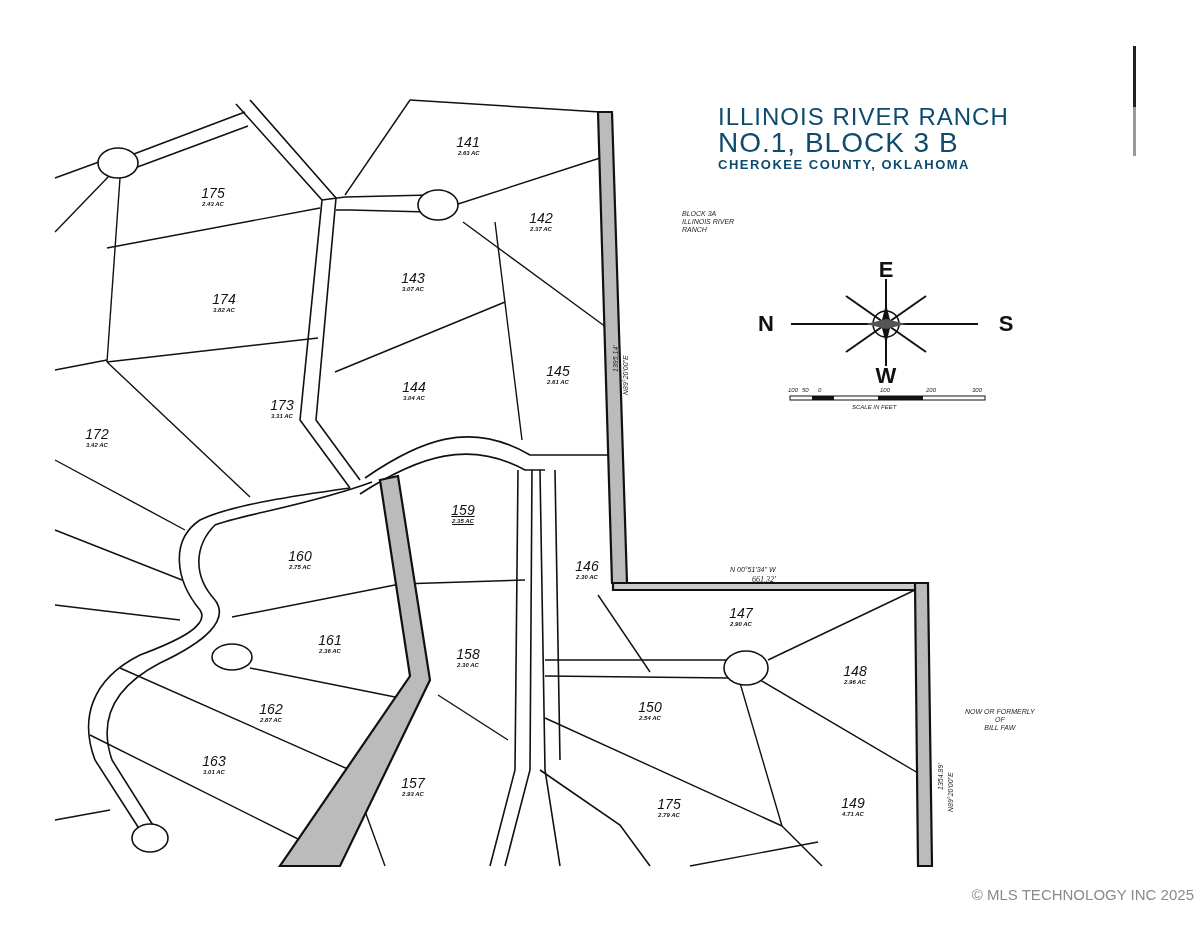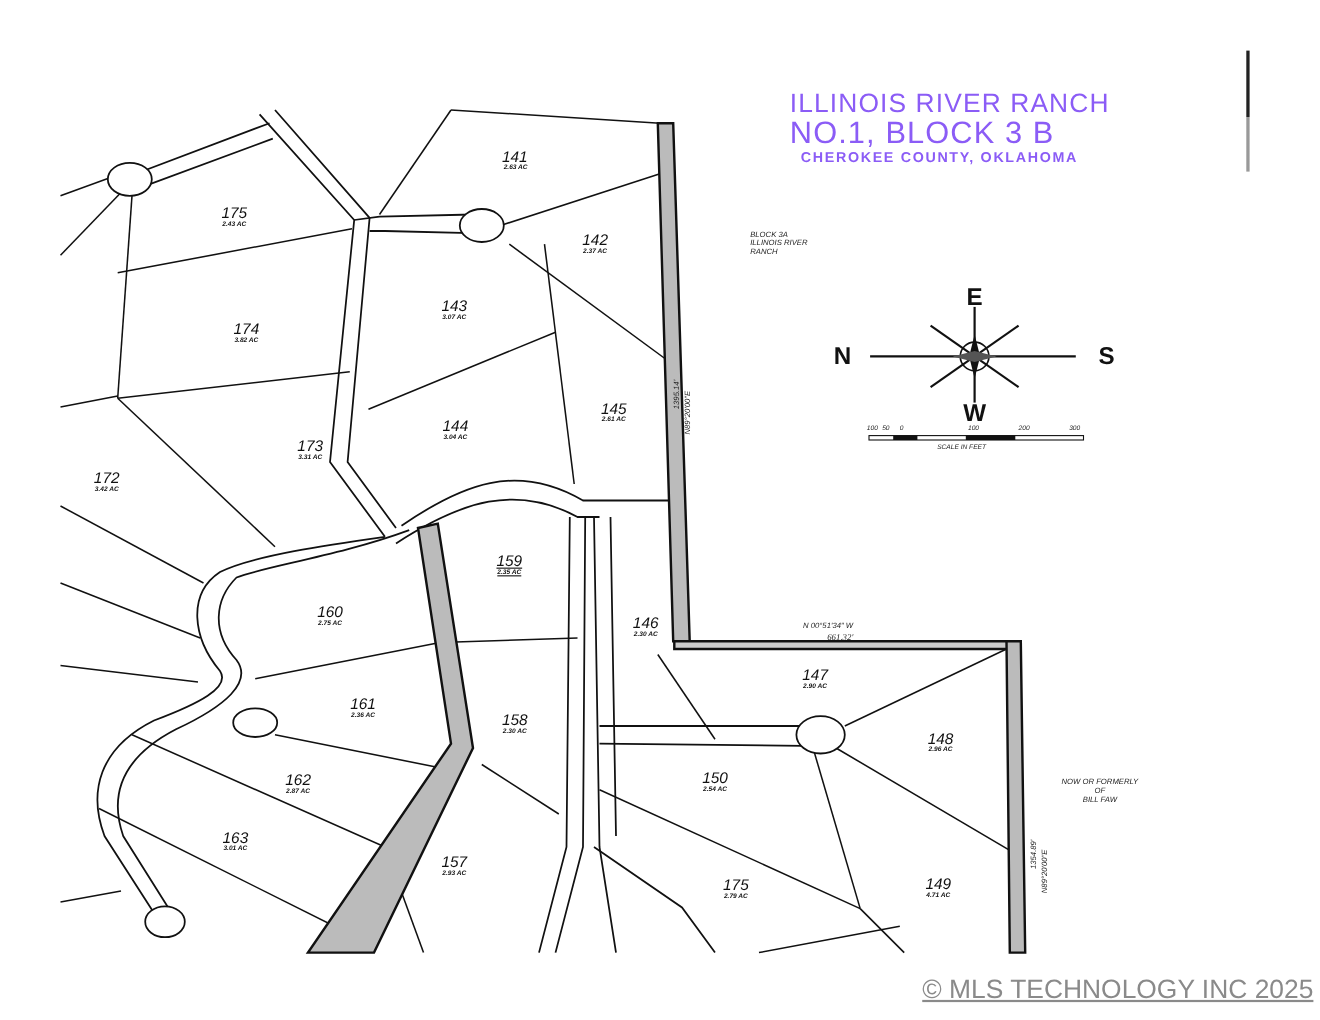--- a/index.html
+++ b/index.html
@@ -1,28 +1,28 @@
 <!DOCTYPE html>
 <html><head>
 <meta charset="utf-8">
 <style>
   html,body{margin:0;padding:0;background:#ffffff;}
   body{width:1200px;height:927px;position:relative;overflow:hidden;font-family:"Liberation Sans",sans-serif;}
   #plat{position:absolute;left:0;top:0;width:1200px;height:927px;}
-  .title{position:absolute;left:718px;top:82px;color:#8b5cf6;font-family:"Liberation Sans",sans-serif;}
+  .title{position:absolute;left:718px;top:104px;color:#0c4a6e;font-family:"Liberation Sans",sans-serif;}
   .title .l1{font-size:24px;letter-spacing:1px;line-height:26px;}
   .title .l2{font-size:28px;letter-spacing:1px;line-height:26px;}
-  .title .l3{font-size:13px;font-weight:bold;letter-spacing:1.5px;line-height:18px;margin-left:10px;}
+  .title .l3{font-size:13px;font-weight:bold;letter-spacing:1.5px;line-height:18px;}
   .lot{position:absolute;text-align:center;color:#111;font-family:"Liberation Sans",sans-serif;font-style:italic;transform:translate(-50%,-50%);}
   .lot .num{font-size:14px;display:block;line-height:14px;}
   .lot .ac{font-size:6px;font-weight:bold;display:block;line-height:8px;}
   .note{position:absolute;font-size:7px;font-style:italic;color:#222;line-height:8px;font-family:"Liberation Sans",sans-serif;}
   .compass-label{position:absolute;font-weight:bold;font-size:22px;color:#111;font-family:"Liberation Sans",sans-serif;transform:translate(-50%,-50%);}
   .scale-label{position:absolute;font-size:6px;font-style:italic;color:#222;}
-  .watermark{position:absolute;right:6px;top:886px;font-size:24px;color:#8a8a8a;font-family:"Liberation Sans",sans-serif;text-shadow:0 0 1px #fff;text-decoration:underline;}
+  .watermark{position:absolute;right:6px;top:886px;font-size:15px;color:#8a8a8a;font-family:"Liberation Sans",sans-serif;text-shadow:0 0 1px #fff;}
   .vbar{position:absolute;left:1133px;top:46px;width:3px;height:110px;background:linear-gradient(#222 0 55%,#999 55% 100%);}
 </style>
 </head>
 <body>
 
 <svg id="plat" viewBox="0 0 1200 927" xmlns="http://www.w3.org/2000/svg">
   <g fill="none" stroke="#111" stroke-width="1.4">
 
     <line x1="55" y1="178" x2="118" y2="155"></line>
     <line x1="55" y1="232" x2="110" y2="175"></line>

